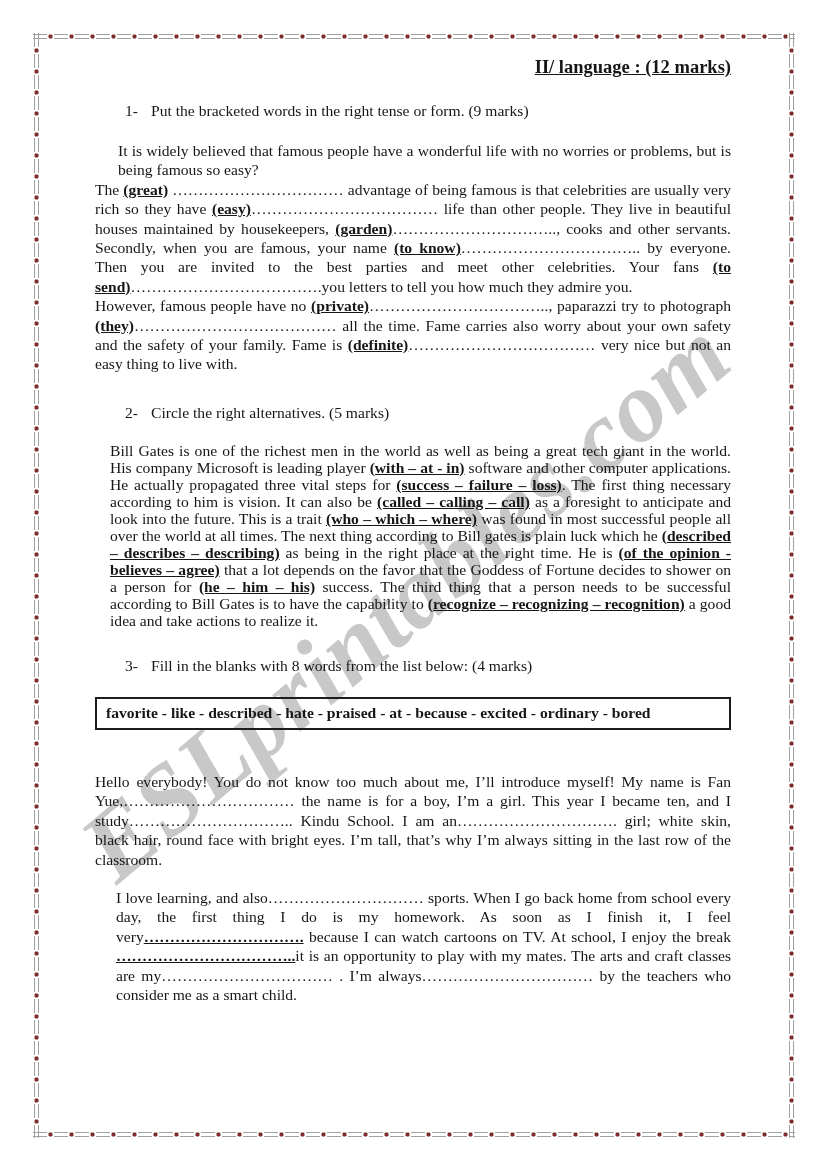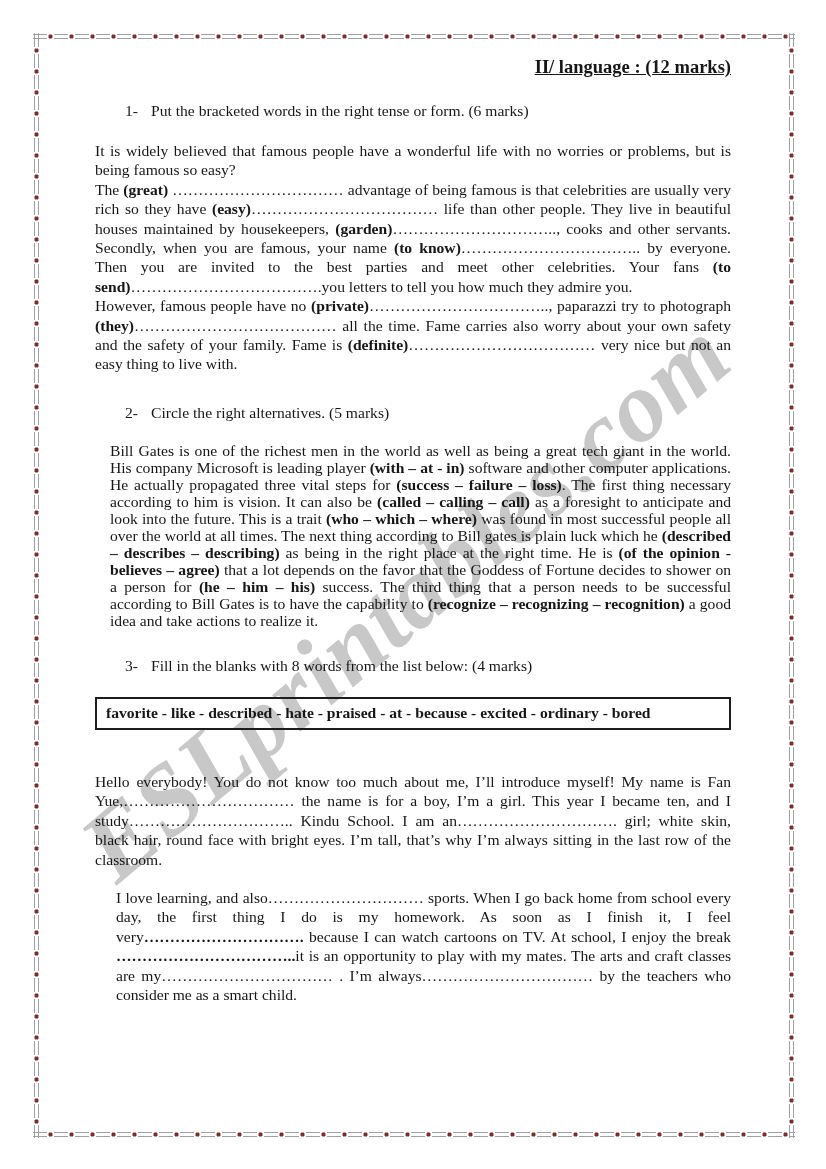--- a/index.html
+++ b/index.html
@@ -72,23 +72,23 @@
     font-size: 15.6px;
   }
   .task-num { margin-right: 13px; }
 
   .para {
     font-size: 15.6px;
     line-height: 19.4px;
     text-align: justify;
     margin: 0;
   }
-  .para.first { margin-top: 21px; }
+  .para.first { margin-top: 21px; margin-left: 23px; }
   .para.spaced { line-height: 17px; margin-top: 20px; margin-left: 15px; }
-  .b { font-weight: bold; }
+  .b { font-weight: bold; text-decoration: underline; }
 
   .word-box {
     margin-top: 22px;
     border: 2px solid #1c1c1c;
     padding: 3px 9px 5px 9px;
     font-weight: bold;
     font-size: 15.6px;
     line-height: 21px;
     text-align: justify;
     background: transparent;
@@ -109,21 +109,21 @@
   <div class="bframe b-v b-left"></div>
   <div class="bframe b-v b-right"></div>
 
   <div class="watermark">ESLprintables.com</div>
 
   <div class="content">
 
     <h1 class="heading">II/ language : (12 marks)</h1>
 
     <div class="task-line">
-      <span class="task-num">1-</span><span>Put the bracketed words in the right tense or form. (6 marks)</span>
+      <span class="task-num">1-</span><span>Put the bracketed words in the right tense or form. (9 marks)</span>
     </div>
 
     <p class="para first"><span>It is widely believed that famous people have a wonderful life with no worries or problems, but is being famous so easy?</span></p>
     <p class="para"><span>The </span><span class="b">(great)</span><span> …………………………… advantage of being famous is that celebrities are usually very rich so they have </span><span class="b">(easy)</span><span>……………………………… life than other people. They live in beautiful houses maintained by housekeepers, </span><span class="b">(garden)</span><span>………………………….., cooks and other servants. Secondly, when you are famous, your name </span><span class="b">(to know)</span><span>…………………………….. by everyone. Then you are invited to the best parties and meet other celebrities. Your fans </span><span class="b">(to send)</span><span>……………………………….you letters to tell you how much they admire you.</span></p>
     <p class="para"><span>However, famous people have no </span><span class="b">(private)</span><span>…………………………….., paparazzi try to photograph </span><span class="b">(they)</span><span>………………………………… all the time. Fame carries also worry about your own safety and the safety of your family. Fame is </span><span class="b">(definite)</span><span>……………………………… very nice but not an easy thing to live with.</span></p>
 
     <div class="task-line gap-lg">
       <span class="task-num">2-</span><span>Circle the right alternatives. (5 marks)</span>
     </div>
 

